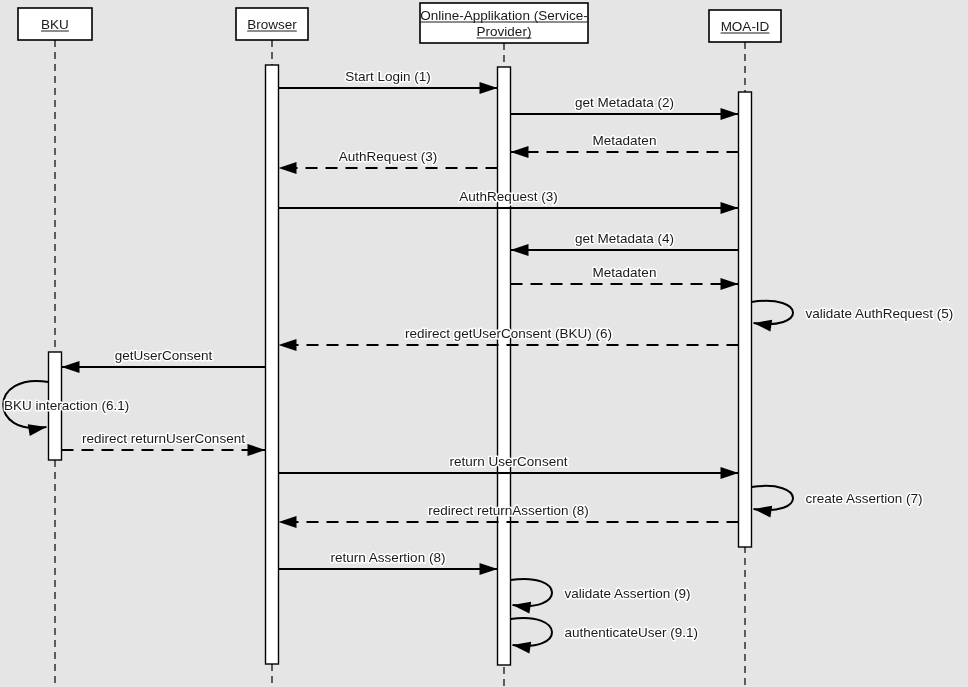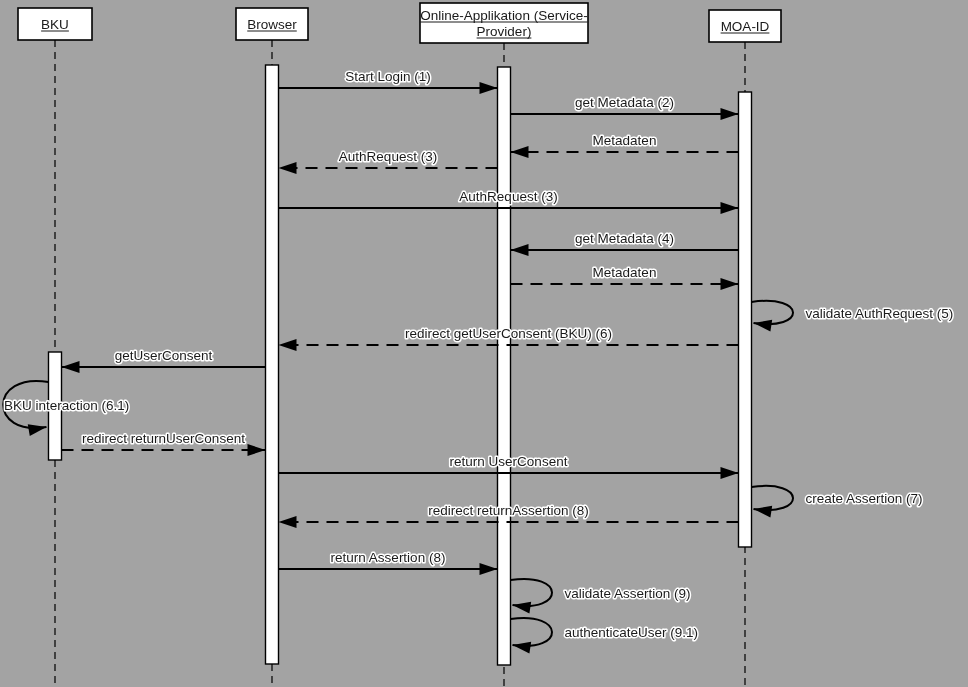--- a/index.html
+++ b/index.html
@@ -1,16 +1,16 @@
 <!DOCTYPE html>
 <html><head>
 <meta charset="utf-8">
 <style>
   html,body{margin:0;padding:0;background:#ffffff;}
-  .canvas{position:relative;width:968px;height:687px;background:#a3a3a3;overflow:hidden;}
+  .canvas{position:relative;width:968px;height:687px;background:#e5e5e5;overflow:hidden;}
   svg{display:block;}
   .lifeline{stroke:#000000;stroke-width:1.2;stroke-dasharray:7 5;fill:none;}
   .activation{fill:#ffffff;stroke:#000000;stroke-width:1.4;}
   .head{fill:#ffffff;stroke:#000000;stroke-width:1.6;}
   .msg{stroke:#000000;stroke-width:2;fill:none;}
   .msg.dashed{stroke-dasharray:12 8;}
   text{font-family:"Liberation Sans","DejaVu Sans",sans-serif;fill:#1a1a1a;}
   .mlabel{font-size:13.5px;paint-order:stroke;stroke:#ffffff;stroke-width:3px;stroke-linejoin:round;}
   .headlabel{font-size:13.5px;}
   .ul{stroke:#1a1a1a;stroke-width:1;}

